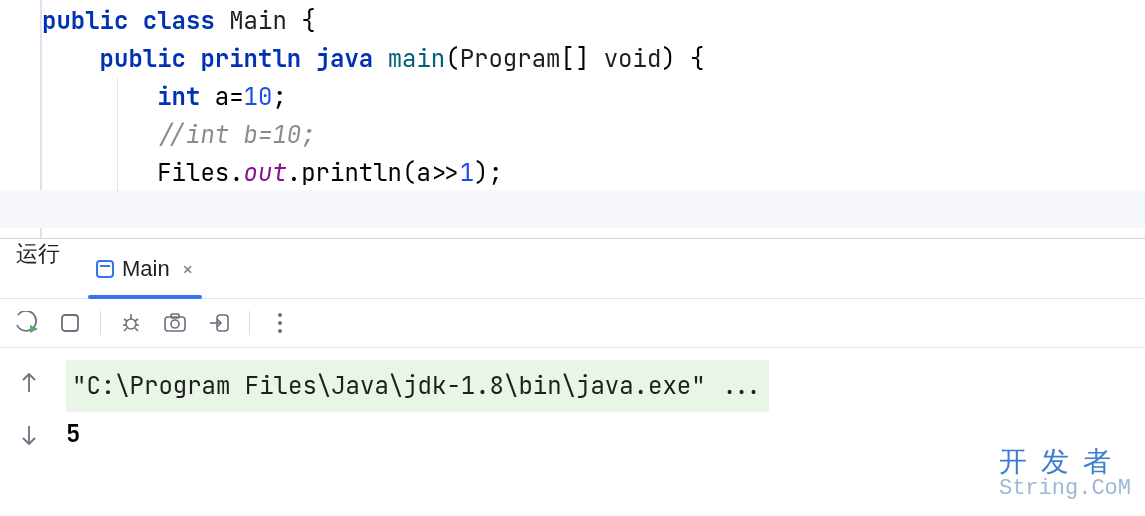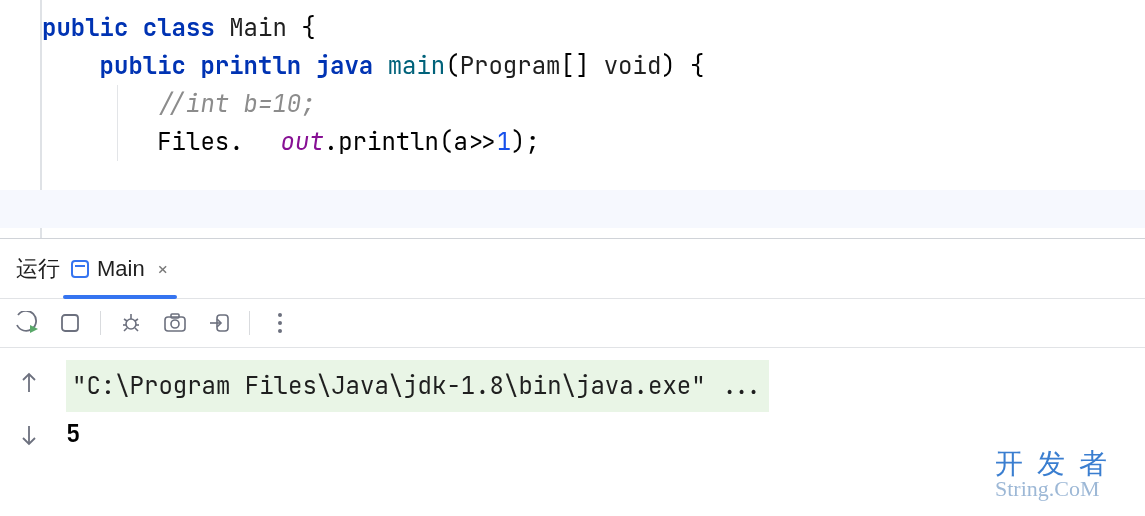--- a/index.html
+++ b/index.html
@@ -9,21 +9,21 @@
     font-family: "JetBrains Mono", "Consolas", "Menlo", monospace;
     background: #ffffff;
     overflow: hidden;
     position: relative;
   }
   .editor-area {
     width: 100%;
     height: 238px;
     position: relative;
     padding-left: 42px;
-    padding-top: 9px;
+    padding-top: 2px;
   }
   .editor-area .gutter {
     position: absolute;
     left: 0; top: 0; bottom: 0;
     width: 42px;
     border-right: 2px solid #dfe2e6;
   }
   .code-line {
     font-size: 24px;
     line-height: 38px;
@@ -36,38 +36,38 @@
     top: 0; bottom: 0;
     width: 1px;
     background: #e3e5e8;
   }
   .kw { color: #0033b3; font-weight: 700; }
   .type { color: #0033b3; font-weight: 700; }
   .method-decl { color: #00627a; }
   .ident { color: #1f1f1f; }
   .num { color: #1750eb; }
   .comment { color: #8c8c8c; font-style: italic; margin-top: 18px; }
-  .field-static { color: #871094; font-style: italic; margin-left: 37px; }
+  .field-static { color: #871094; font-style: italic; }
   .plain { color: #000; }
   .line-highlight {
     position: absolute;
     left: 0; right: 0;
     height: 38px;
     background: #f6f8fe;
     z-index: 0;
   }
   .editor-content { position: relative; z-index: 1; }
 
   .panel-header {
     display: flex;
-    align-items: center;
+    align-items: flex-start;
     height: 60px;
     border-top: 1px solid #d0d3d8;
     padding-left: 16px;
-    gap: 7px;
+    gap: 32px;
   }
   .panel-title {
     font-size: 22px;
     color: #1f1f1f;
     font-family: -apple-system, "Segoe UI", sans-serif;
   }
   .tab {
     display: flex;
     align-items: center;
     gap: 8px;
@@ -155,23 +155,23 @@
     display: inline-block;
     color: #1f1f1f;
     font-family: inherit;
   }
   .out-line {
     font-weight: 700;
     color: #000;
   }
   .watermark {
     position: absolute;
-    right: 24px;
+    right: 14px;
     bottom: 16px;
-    font-family: Liberation Serif, serif;
+    font-family: Liberation Mono, monospace;
     text-align: left;
     line-height: 1;
     margin-top: 8px;
   }
   .watermark .cn {
     color: #3a7ed0;
     font-size: 28px;
     letter-spacing: 14px;
     font-weight: 400;
     display: block;
@@ -184,20 +184,21 @@
 </style>
 </head>
 <body>
 
 <div class="editor-area">
   <div class="gutter"></div>
   <div class="line-highlight" style="top:190px"></div>
   <div class="editor-content">
     <div class="code-line"><span class="kw">public</span> <span class="kw">class</span> <span class="ident">Main</span><span class="plain"> {</span></div>
     <div class="code-line">    <span class="kw">public</span> <span class="kw">println</span> <span class="kw">java</span> <span class="method-decl">main</span><span class="plain">(</span><span class="ident">Program</span><span class="plain">[] </span><span class="ident">void</span><span class="plain">) {</span></div>
+    <div class="code-line"><span class="indent-guide" style="left:75px"></span>        <span class="type">int</span><span class="plain"> a=</span><span class="num">10</span><span class="plain">;</span></div>
     <div class="code-line"><span class="indent-guide" style="left:75px"></span>        <span class="comment">//int b=10;</span></div>
     <div class="code-line"><span class="indent-guide" style="left:75px"></span>        <span class="plain">Files.</span><span class="field-static">out</span><span class="plain">.println(a&gt;&gt;</span><span class="num">1</span><span class="plain">);</span></div>
   </div>
 </div>
 
 <div class="panel-header">
   <span class="panel-title">运行</span>
   <div class="tab">
     <span class="tab-icon"></span>
     <span class="tab-label">Main</span>

